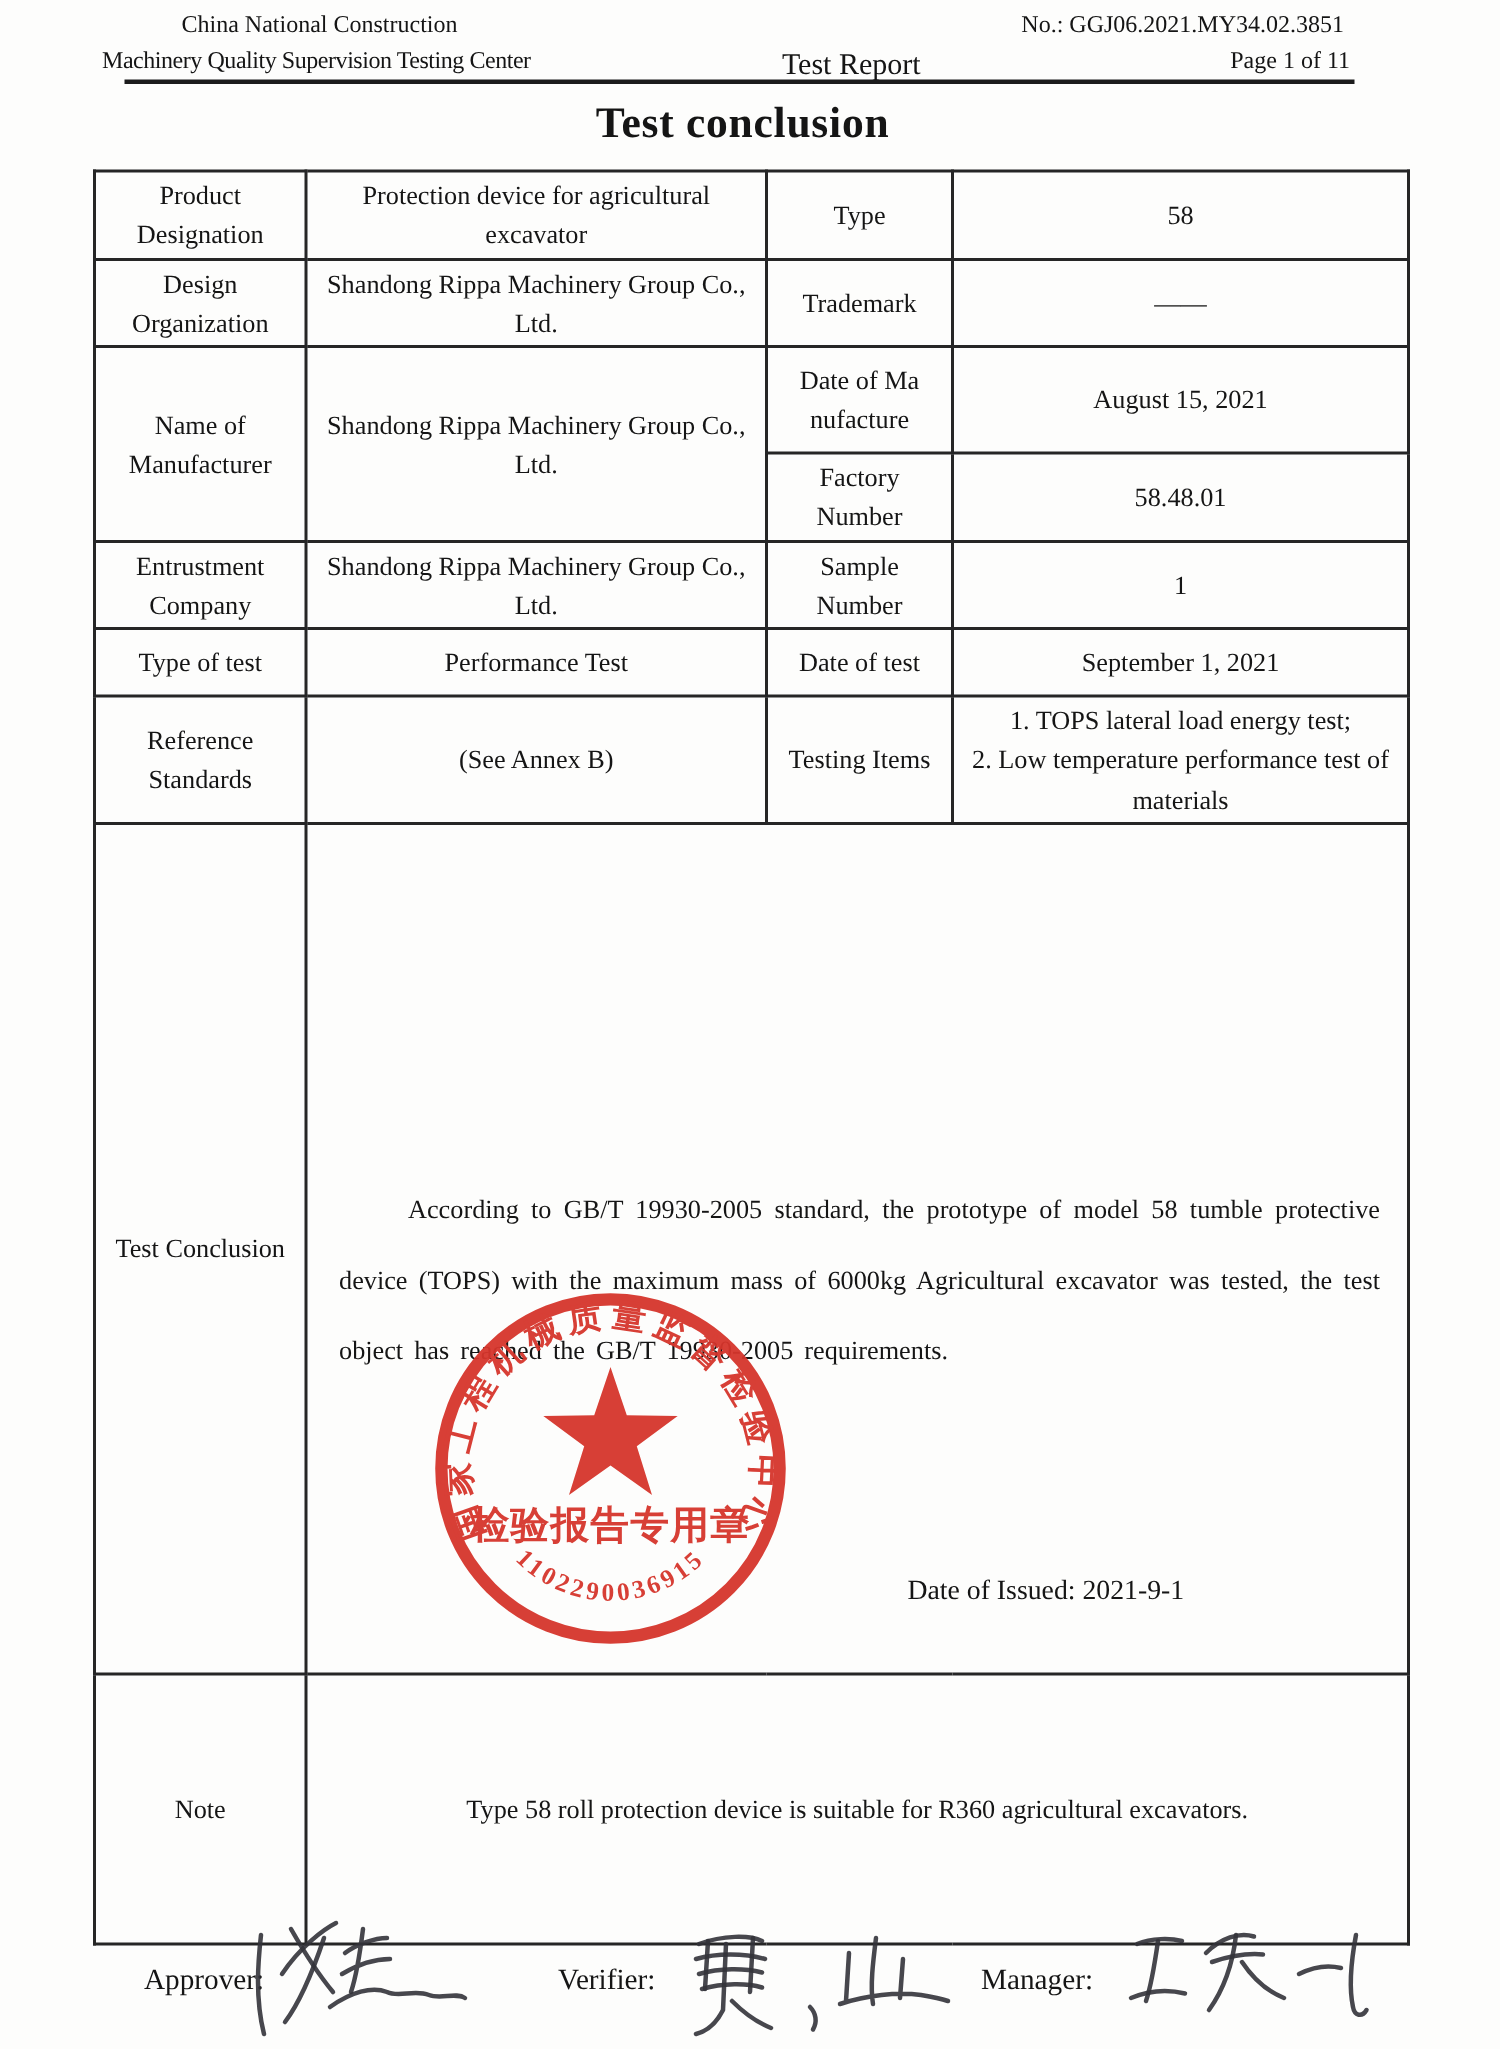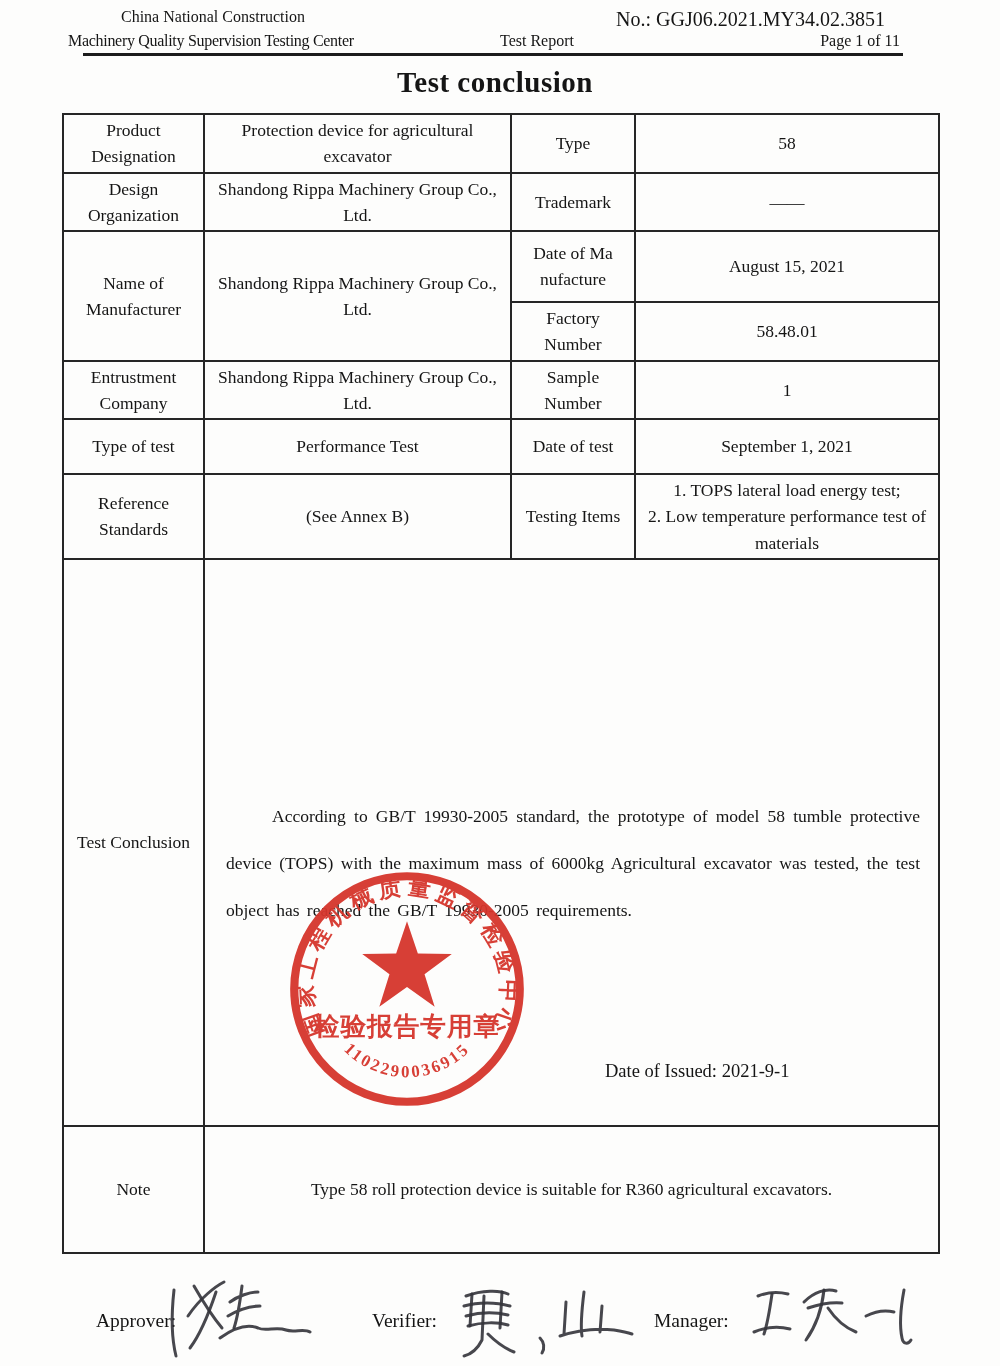--- a/index.html
+++ b/index.html
@@ -7,23 +7,23 @@
     position:relative;
     width:1000px;height:1366px;
     margin:0 auto;
     background:#fdfdfc;
     font-family:"Liberation Serif","DejaVu Serif",serif;
     color:#151515;
     overflow:hidden;
   }
   
   .hdr-l1-left{position:absolute;left:121px;top:8px;font-size:16px;}
-  .hdr-l1-right{position:absolute;right:115px;top:8px;font-size:20px;text-align:center;}
+  .hdr-l1-right{position:absolute;right:104px;top:8px;font-size:16px;text-align:center;}
   .hdr-l2-left{position:absolute;left:68px;top:32px;font-size:16px;letter-spacing:-0.3px;}
-  .hdr-l2-center{position:absolute;left:500px;top:32px;width:135px;font-size:16px;text-align:left;}
+  .hdr-l2-center{position:absolute;left:500px;top:32px;width:135px;font-size:20px;text-align:center;}
   .hdr-l2-right{position:absolute;right:100px;top:32px;font-size:16px;text-align:right;}
   .hdr-rule{position:absolute;left:83px;top:53px;width:820px;height:3px;background:#1c1c1c;}
   
   .doc-title{
     position:absolute;left:0;top:66px;width:990px;margin:0;
     text-align:center;font-size:29px;font-weight:bold;letter-spacing:0.5px;
   }
   
   table.main{
     position:absolute;left:62px;top:113px;
@@ -106,21 +106,21 @@
     <tr style="height:55px">
       <td>Factory Number</td>
       <td>58.48.01</td>
     </tr>
     <tr style="height:55px">
       <td>Entrustment Company</td>
       <td>Shandong Rippa Machinery Group Co., Ltd.</td>
       <td>Sample Number</td>
       <td>1</td>
     </tr>
-    <tr style="height:55px">
+    <tr style="height:45px">
       <td>Type of test</td>
       <td>Performance Test</td>
       <td>Date of test</td>
       <td>September 1, 2021</td>
     </tr>
     <tr style="height:80px">
       <td>Reference Standards</td>
       <td>(See Annex B)</td>
       <td>Testing Items</td>
       <td class="items-cell">
@@ -148,21 +148,21 @@
             <textPath href="#numArc" startOffset="50%" text-anchor="middle">1102290036915</textPath>
           </text>
         </svg>
 
         <div class="issued-line">
           <span>Date of Issued:</span>
           <span class="val">2021-9-1</span>
         </div>
       </td>
     </tr>
-    <tr style="height:127px">
+    <tr style="height:180px">
       <td>Note</td>
       <td colspan="3" class="note-cell">Type 58 roll protection device is suitable for R360 agricultural excavators.</td>
     </tr>
   </tbody>
     </table>
 
   <div>
     <span class="sig-label lab-approver">Approver:</span>
     <svg class="sig sig-approver" width="160" height="85" viewBox="0 0 160 85">
       <path d="M16,14 C14,32 12,56 18,80"></path>

